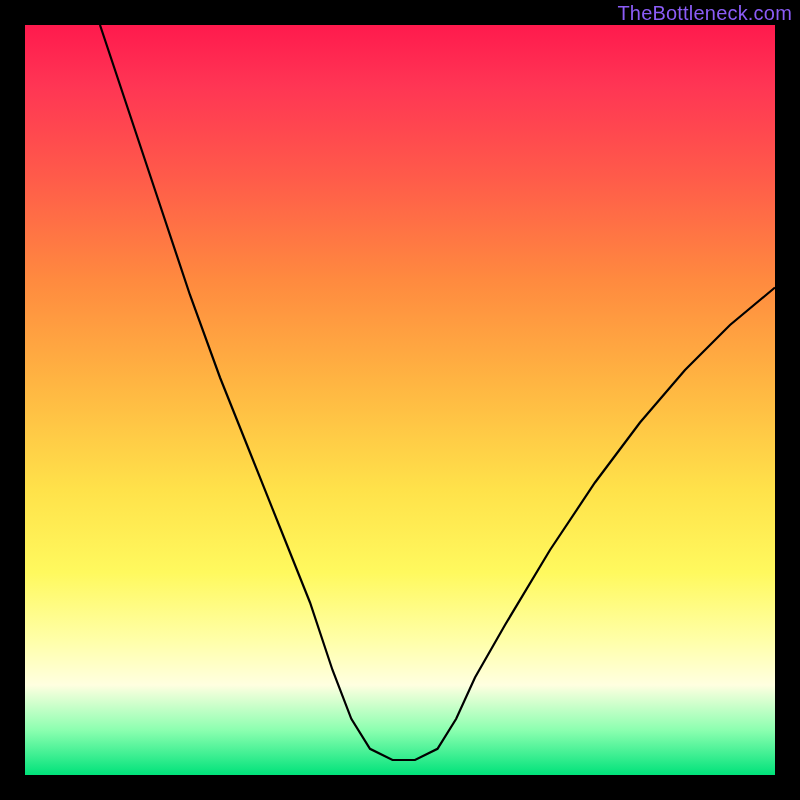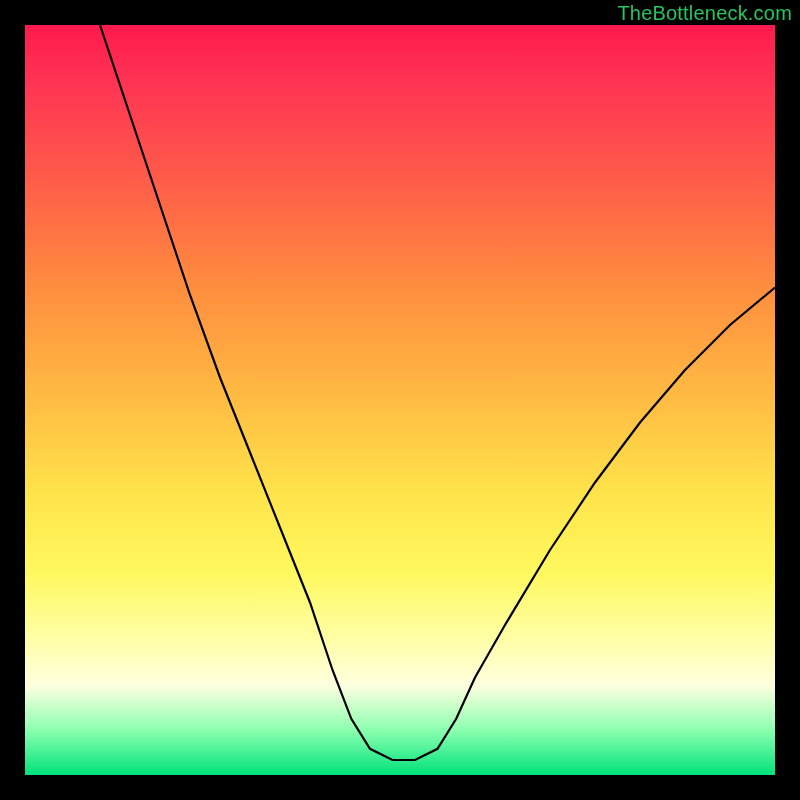--- a/index.html
+++ b/index.html
@@ -37,21 +37,21 @@
       #ffffa8 82%,
       #ffffe0 88%,
       #8cffb0 94%,
       #00e27a 100%
     );
   }
   .watermark {
     position: absolute;
     top: 2px;
     right: 8px;
-    color: #22c55e;
+    color: #8b5cf6;
     font-size: 20px;
     font-weight: 500;
     letter-spacing: 0.2px;
     user-select: none;
   }
   svg.curve {
     position: absolute;
     left: 0;
     top: 0;
     width: 750px;

